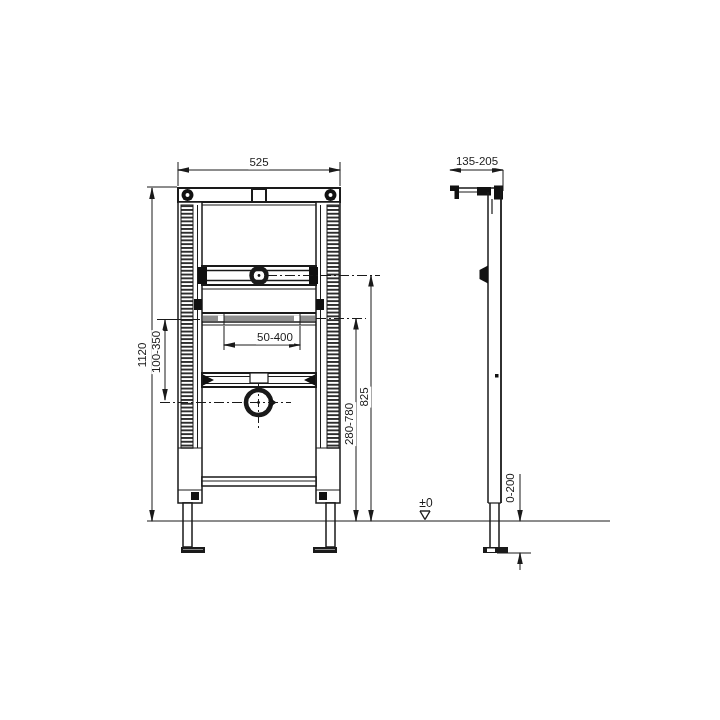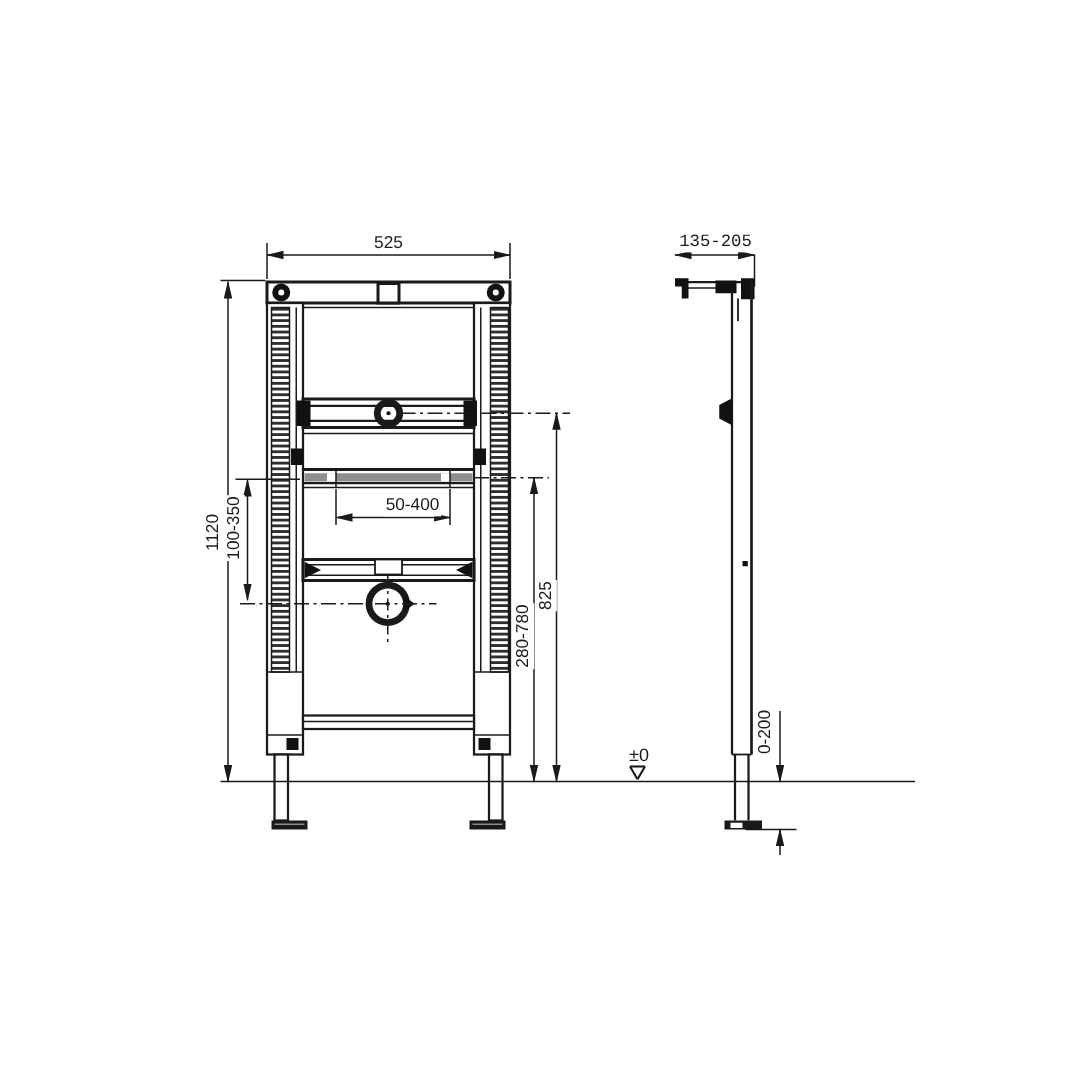--- a/index.html
+++ b/index.html
@@ -205,18 +205,18 @@
   <div class="dim-label rot" style="left:143px;top:355px;">1120</div>
 
   <div class="dim-label rot" style="left:157px;top:352px;">100-350</div>
 
   <div class="dim-label" style="left:275px;top:338px;">50-400</div>
 
   <div class="dim-label rot" style="left:365px;top:397px;">825</div>
 
   <div class="dim-label rot" style="left:350px;top:424px;">280-780</div>
 
-  <div class="dim-label" style="left:477px;top:162px;font-family:Liberation Mono, monospace;">135-205</div>
+  <div class="dim-label" style="left:477px;top:162px;">135-205</div>
 
   <div class="dim-label rot" style="left:511px;top:488px;">0-200</div>
 
   <div class="level-label" style="left:426px;top:503px;">±0</div>
 </div>
 
 </body></html>

